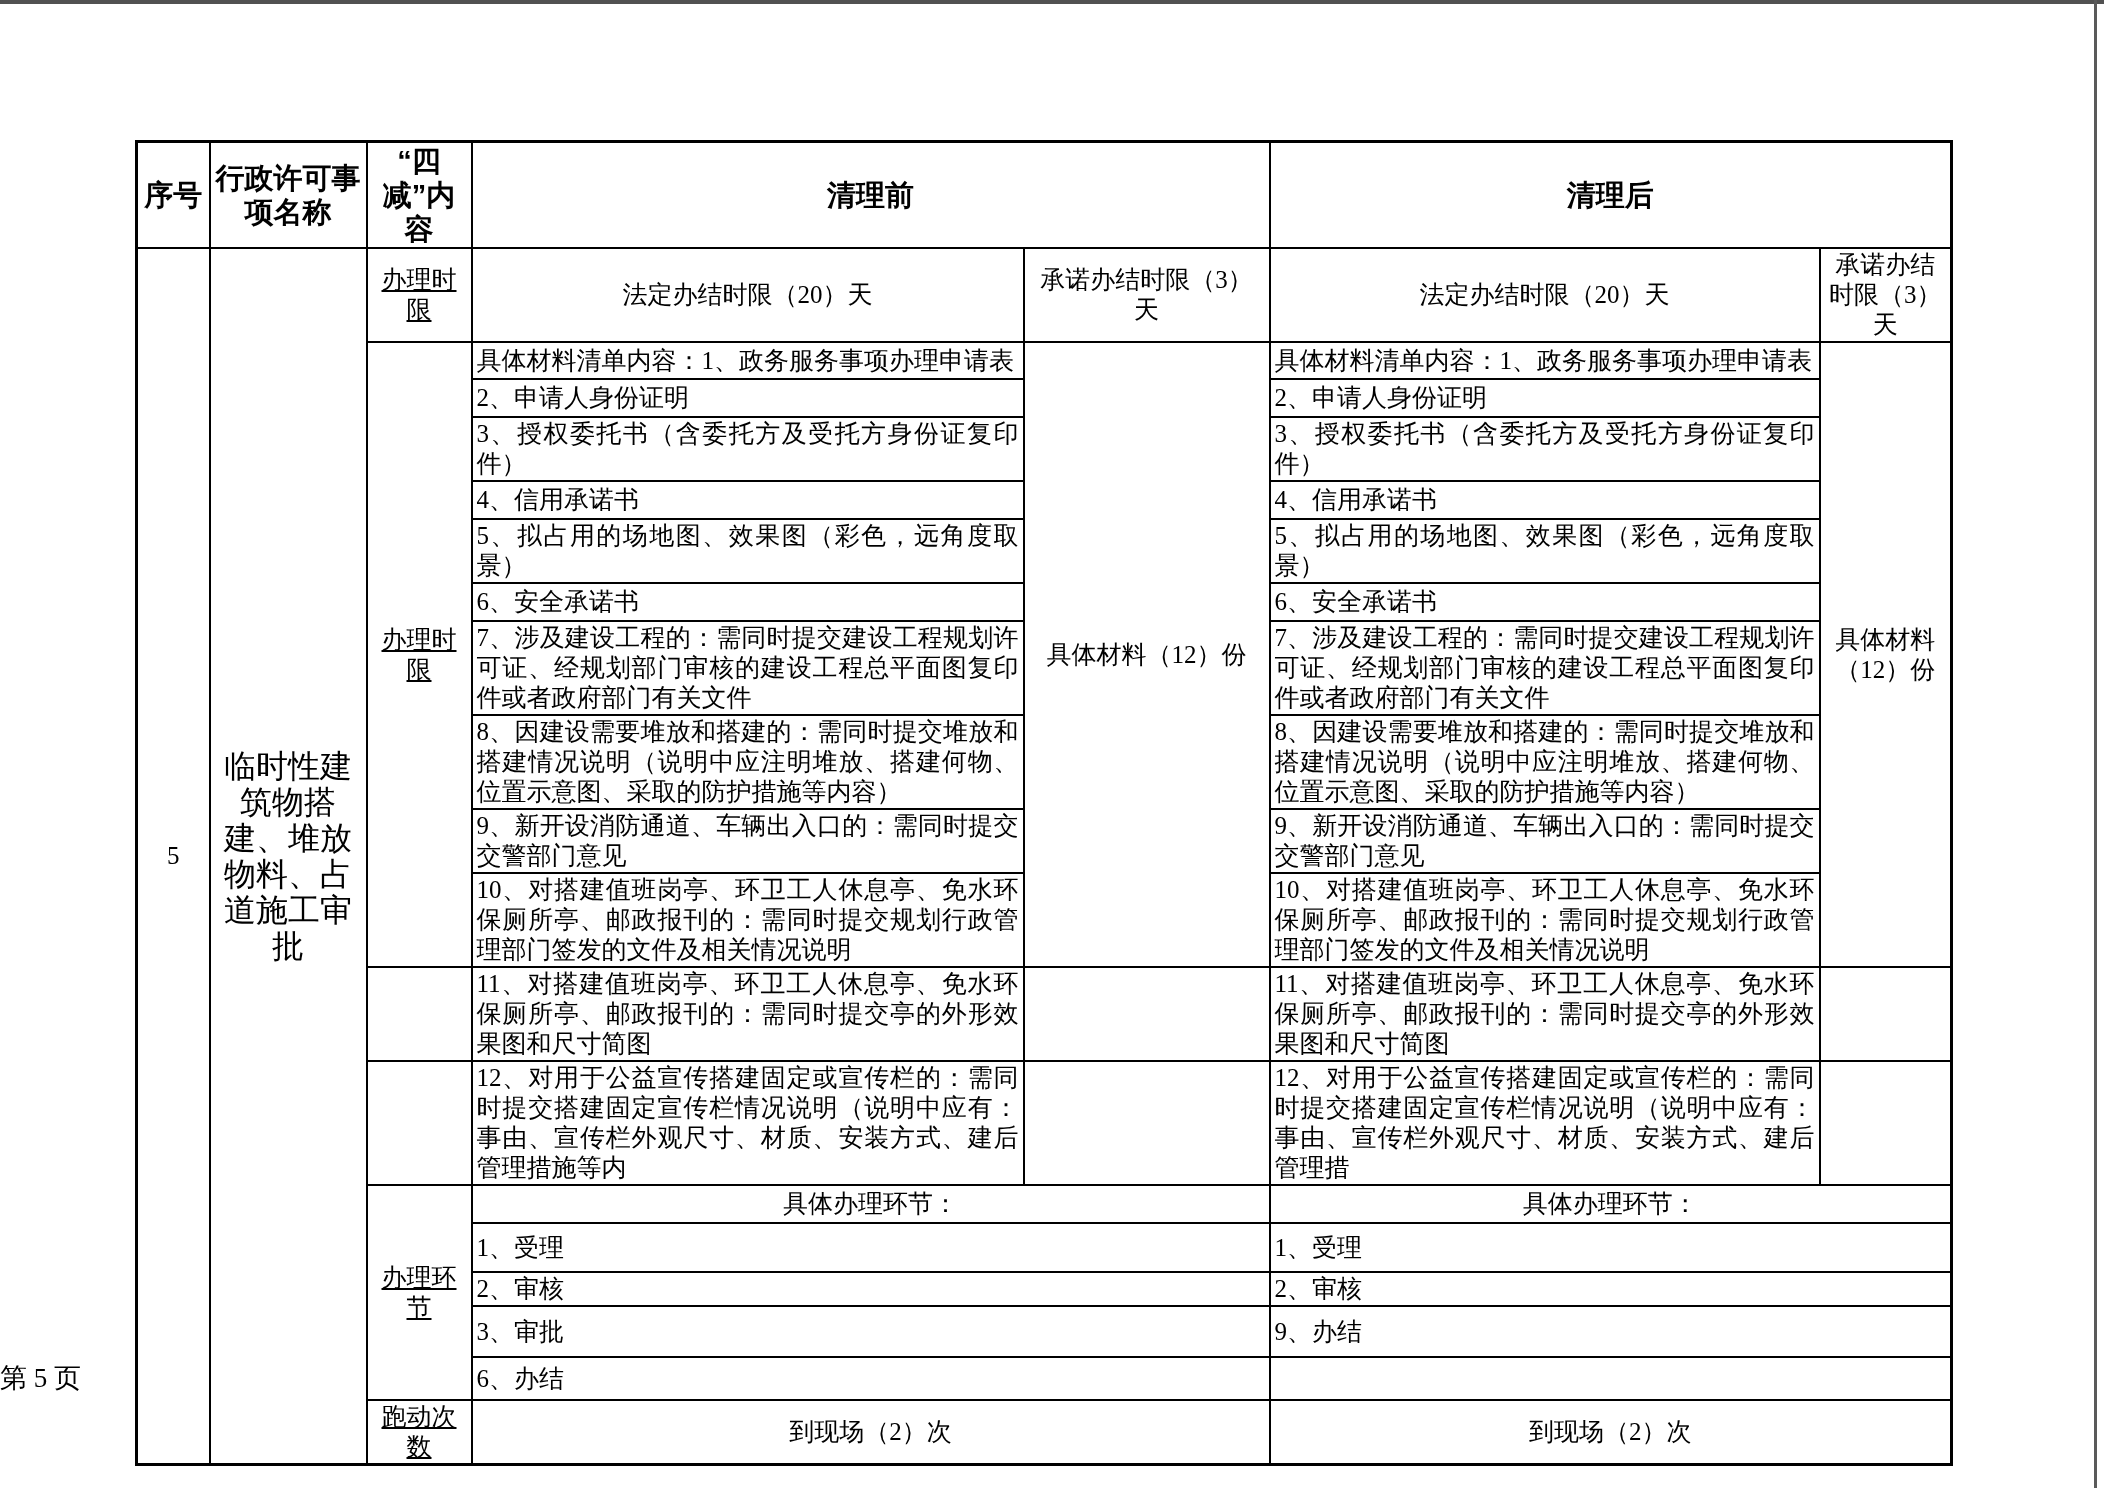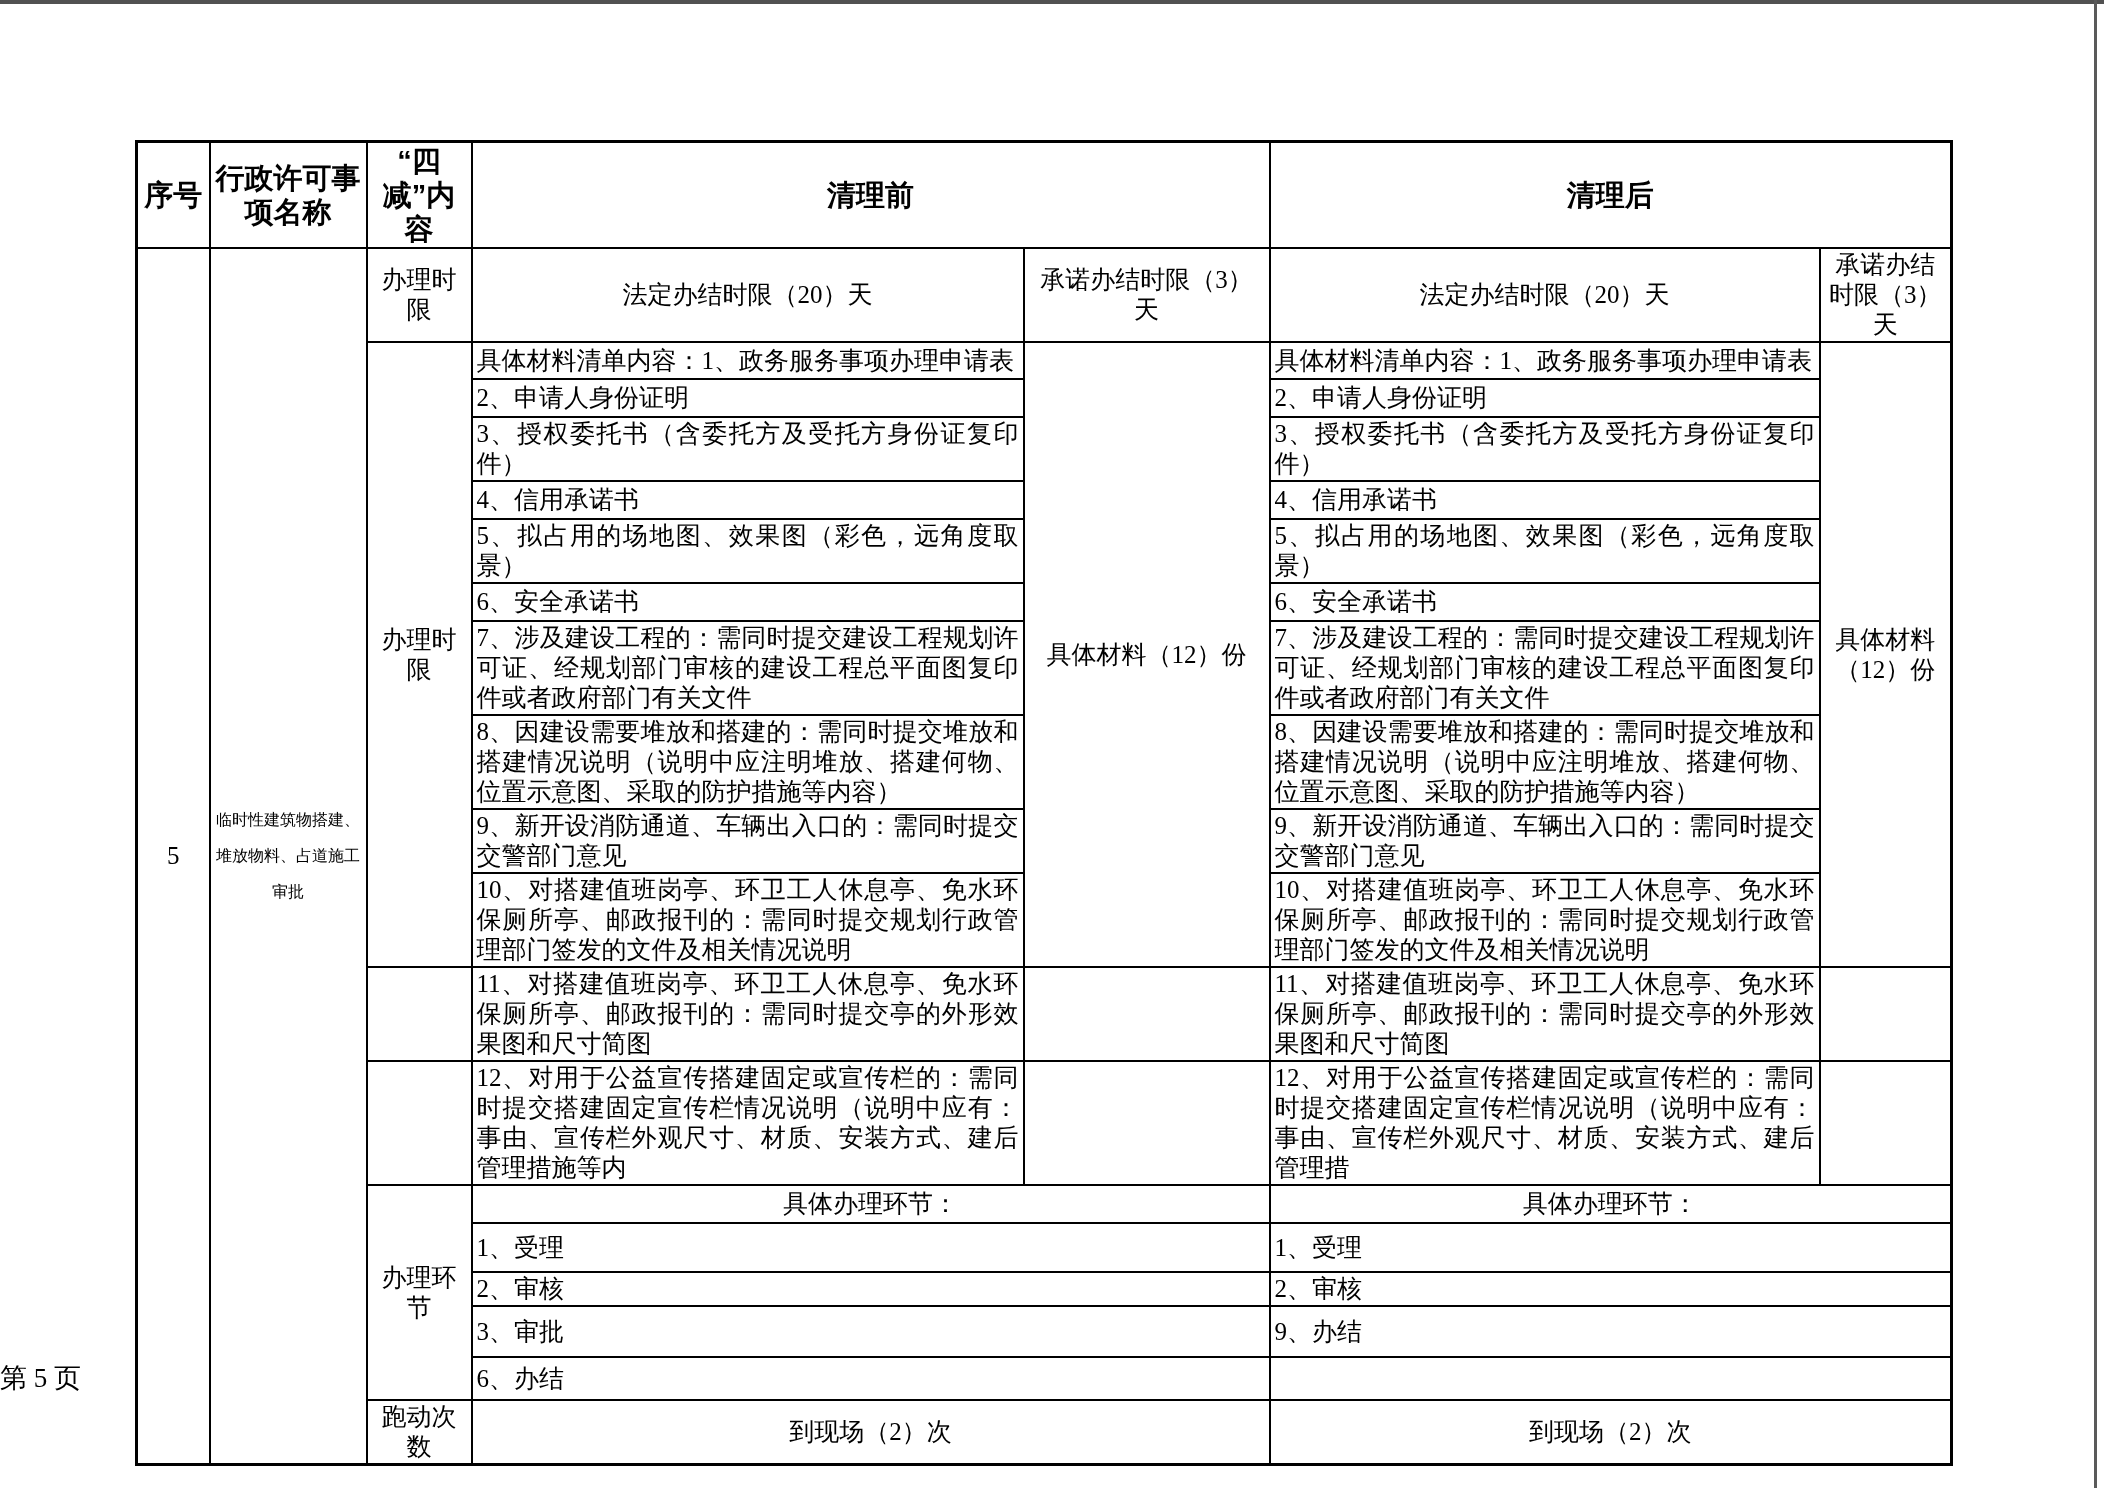--- a/index.html
+++ b/index.html
@@ -21,24 +21,24 @@
     overflow:hidden;
     vertical-align:middle;
     word-break:break-all;
   }
   table.doc{border:3px solid #000;}
   .hd{
     font-family:"Liberation Sans","DejaVu Sans",sans-serif;
     font-weight:bold;font-size:29px;line-height:34px;
     text-align:center;vertical-align:middle;
   }
-  .lbl{text-align:center;}
+  .lbl{text-align:center;text-decoration:underline;}
   .ctr{text-align:center;}
   .item{text-align:justify;vertical-align:top;padding-top:2px;}
-  .name-cell{font-size:16px;text-align:center;line-height:36px;padding:1px;}
+  .name-cell{font-size:32px;text-align:center;line-height:36px;padding:1px;}
   .footer{
     position:absolute;left:0;top:1360px;width:2104px;
     font-size:27px;
   }
 </style>
 </head>
 <body>
 
 <div class="topbar"></div>
 <div class="edge-right"></div>

